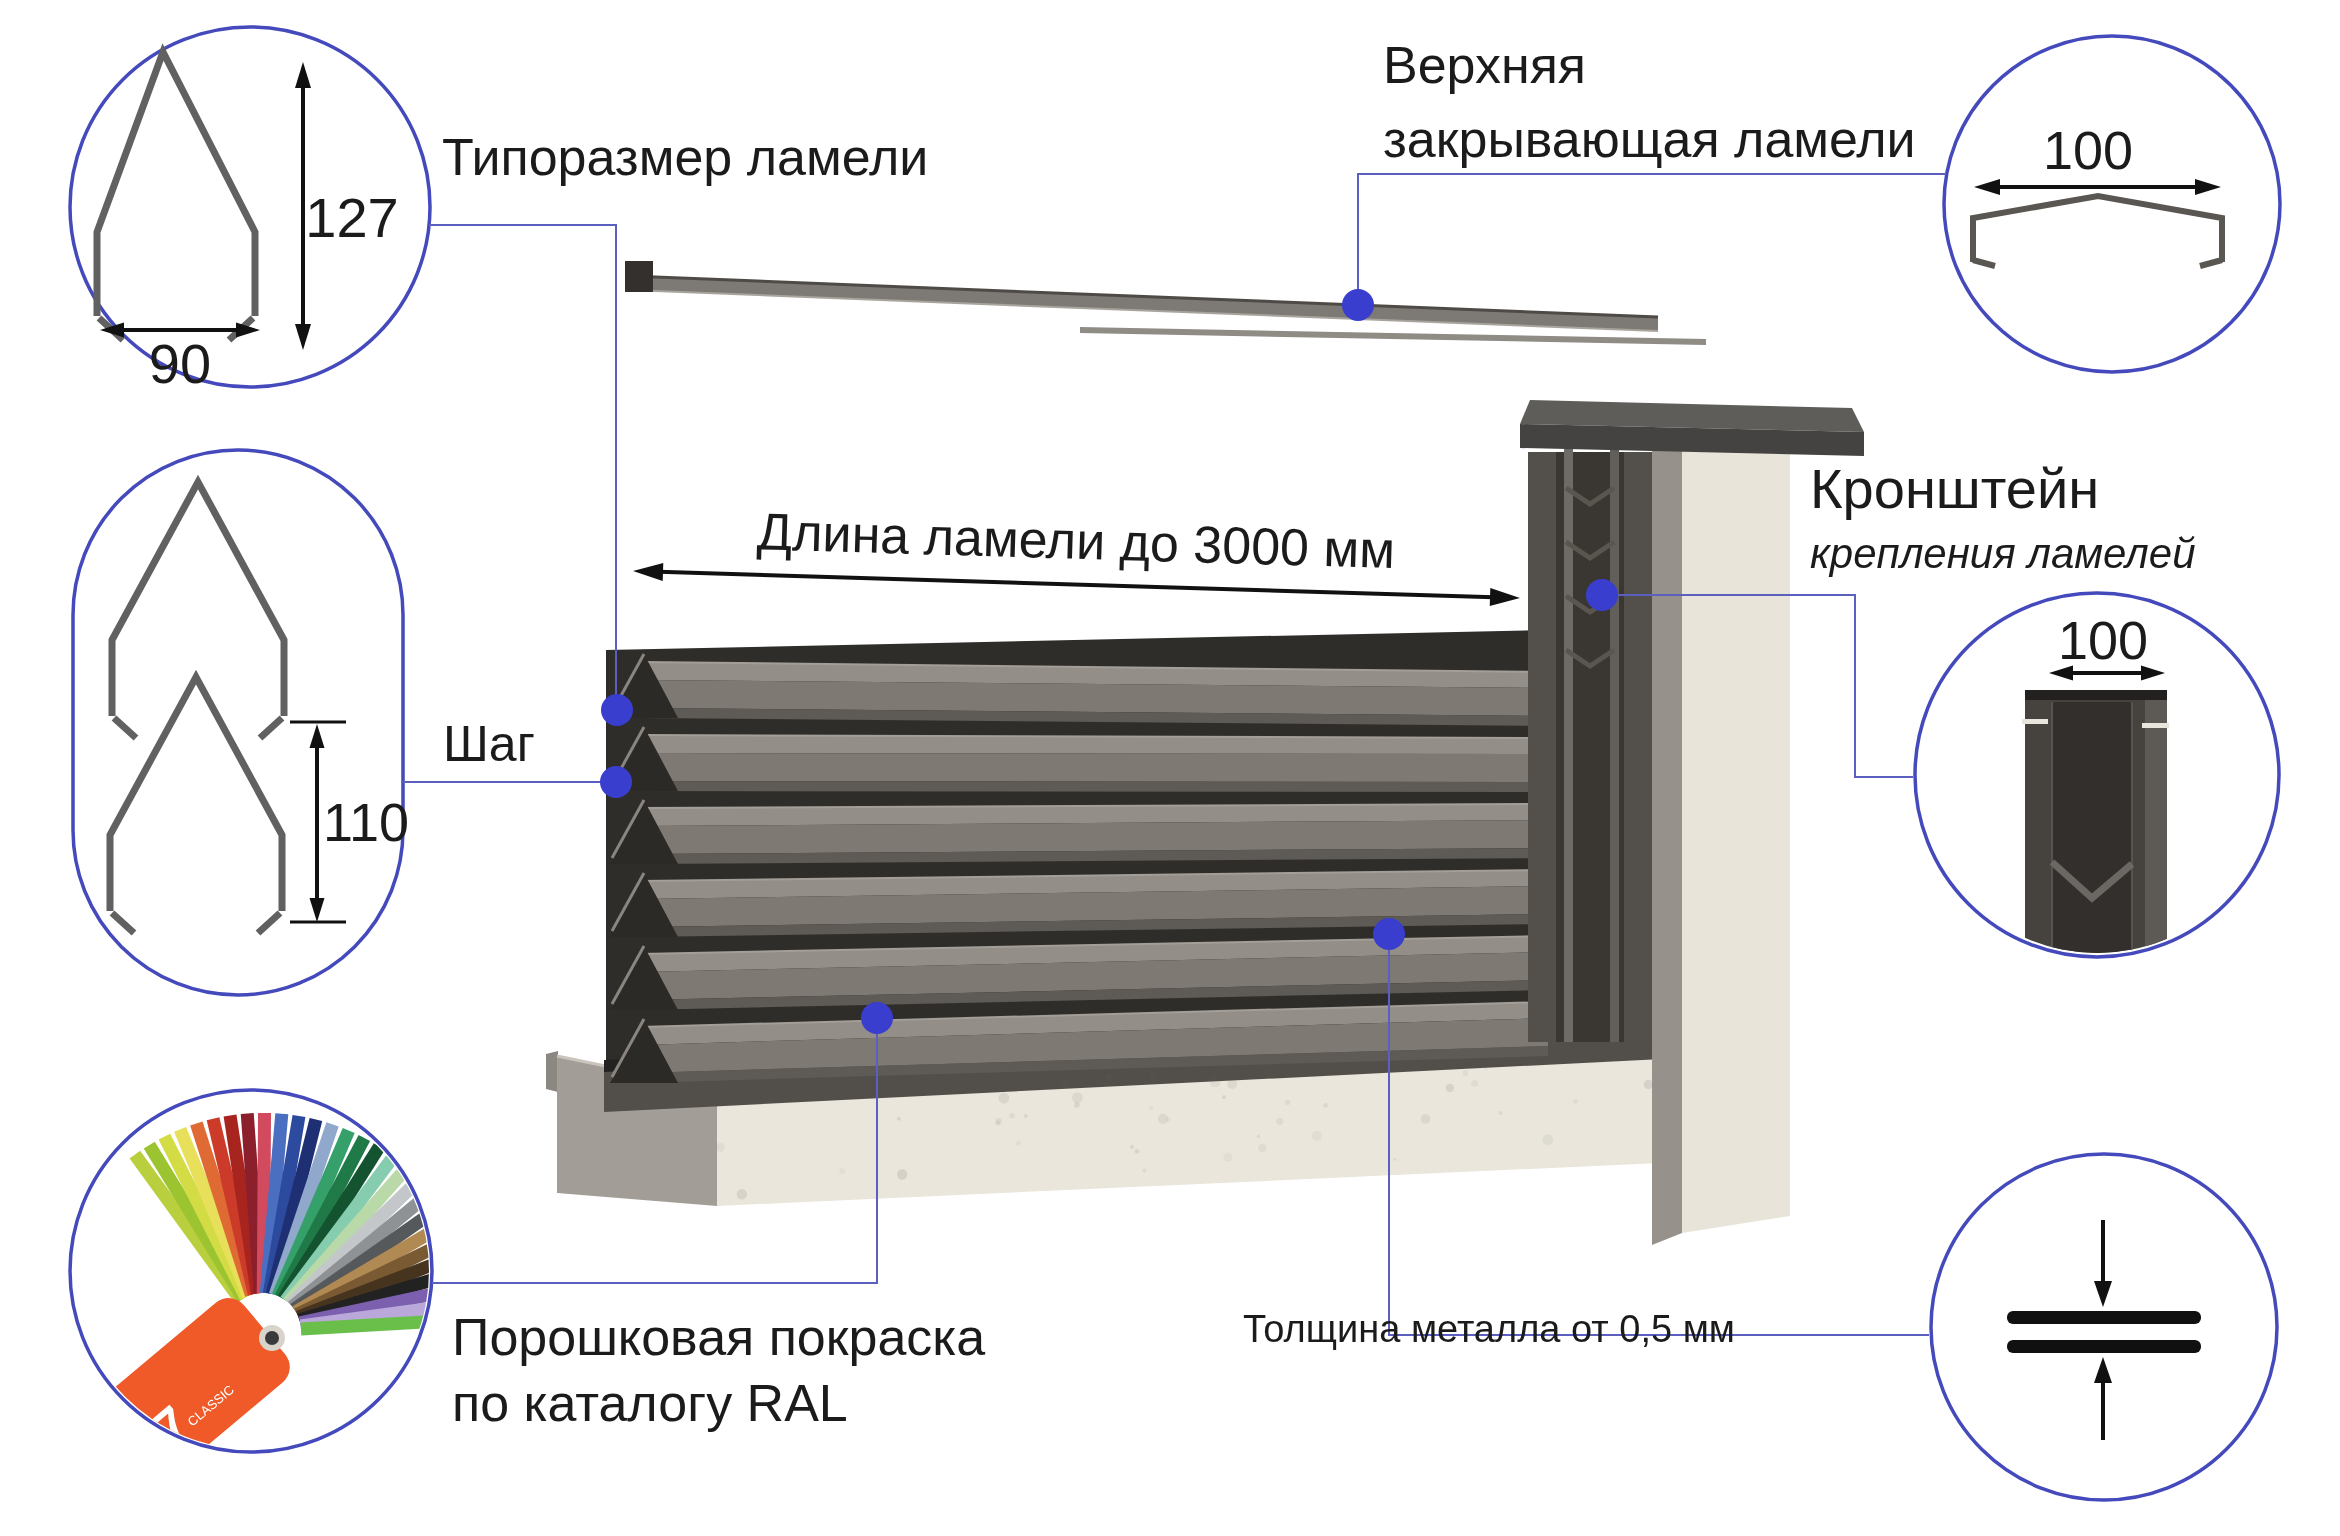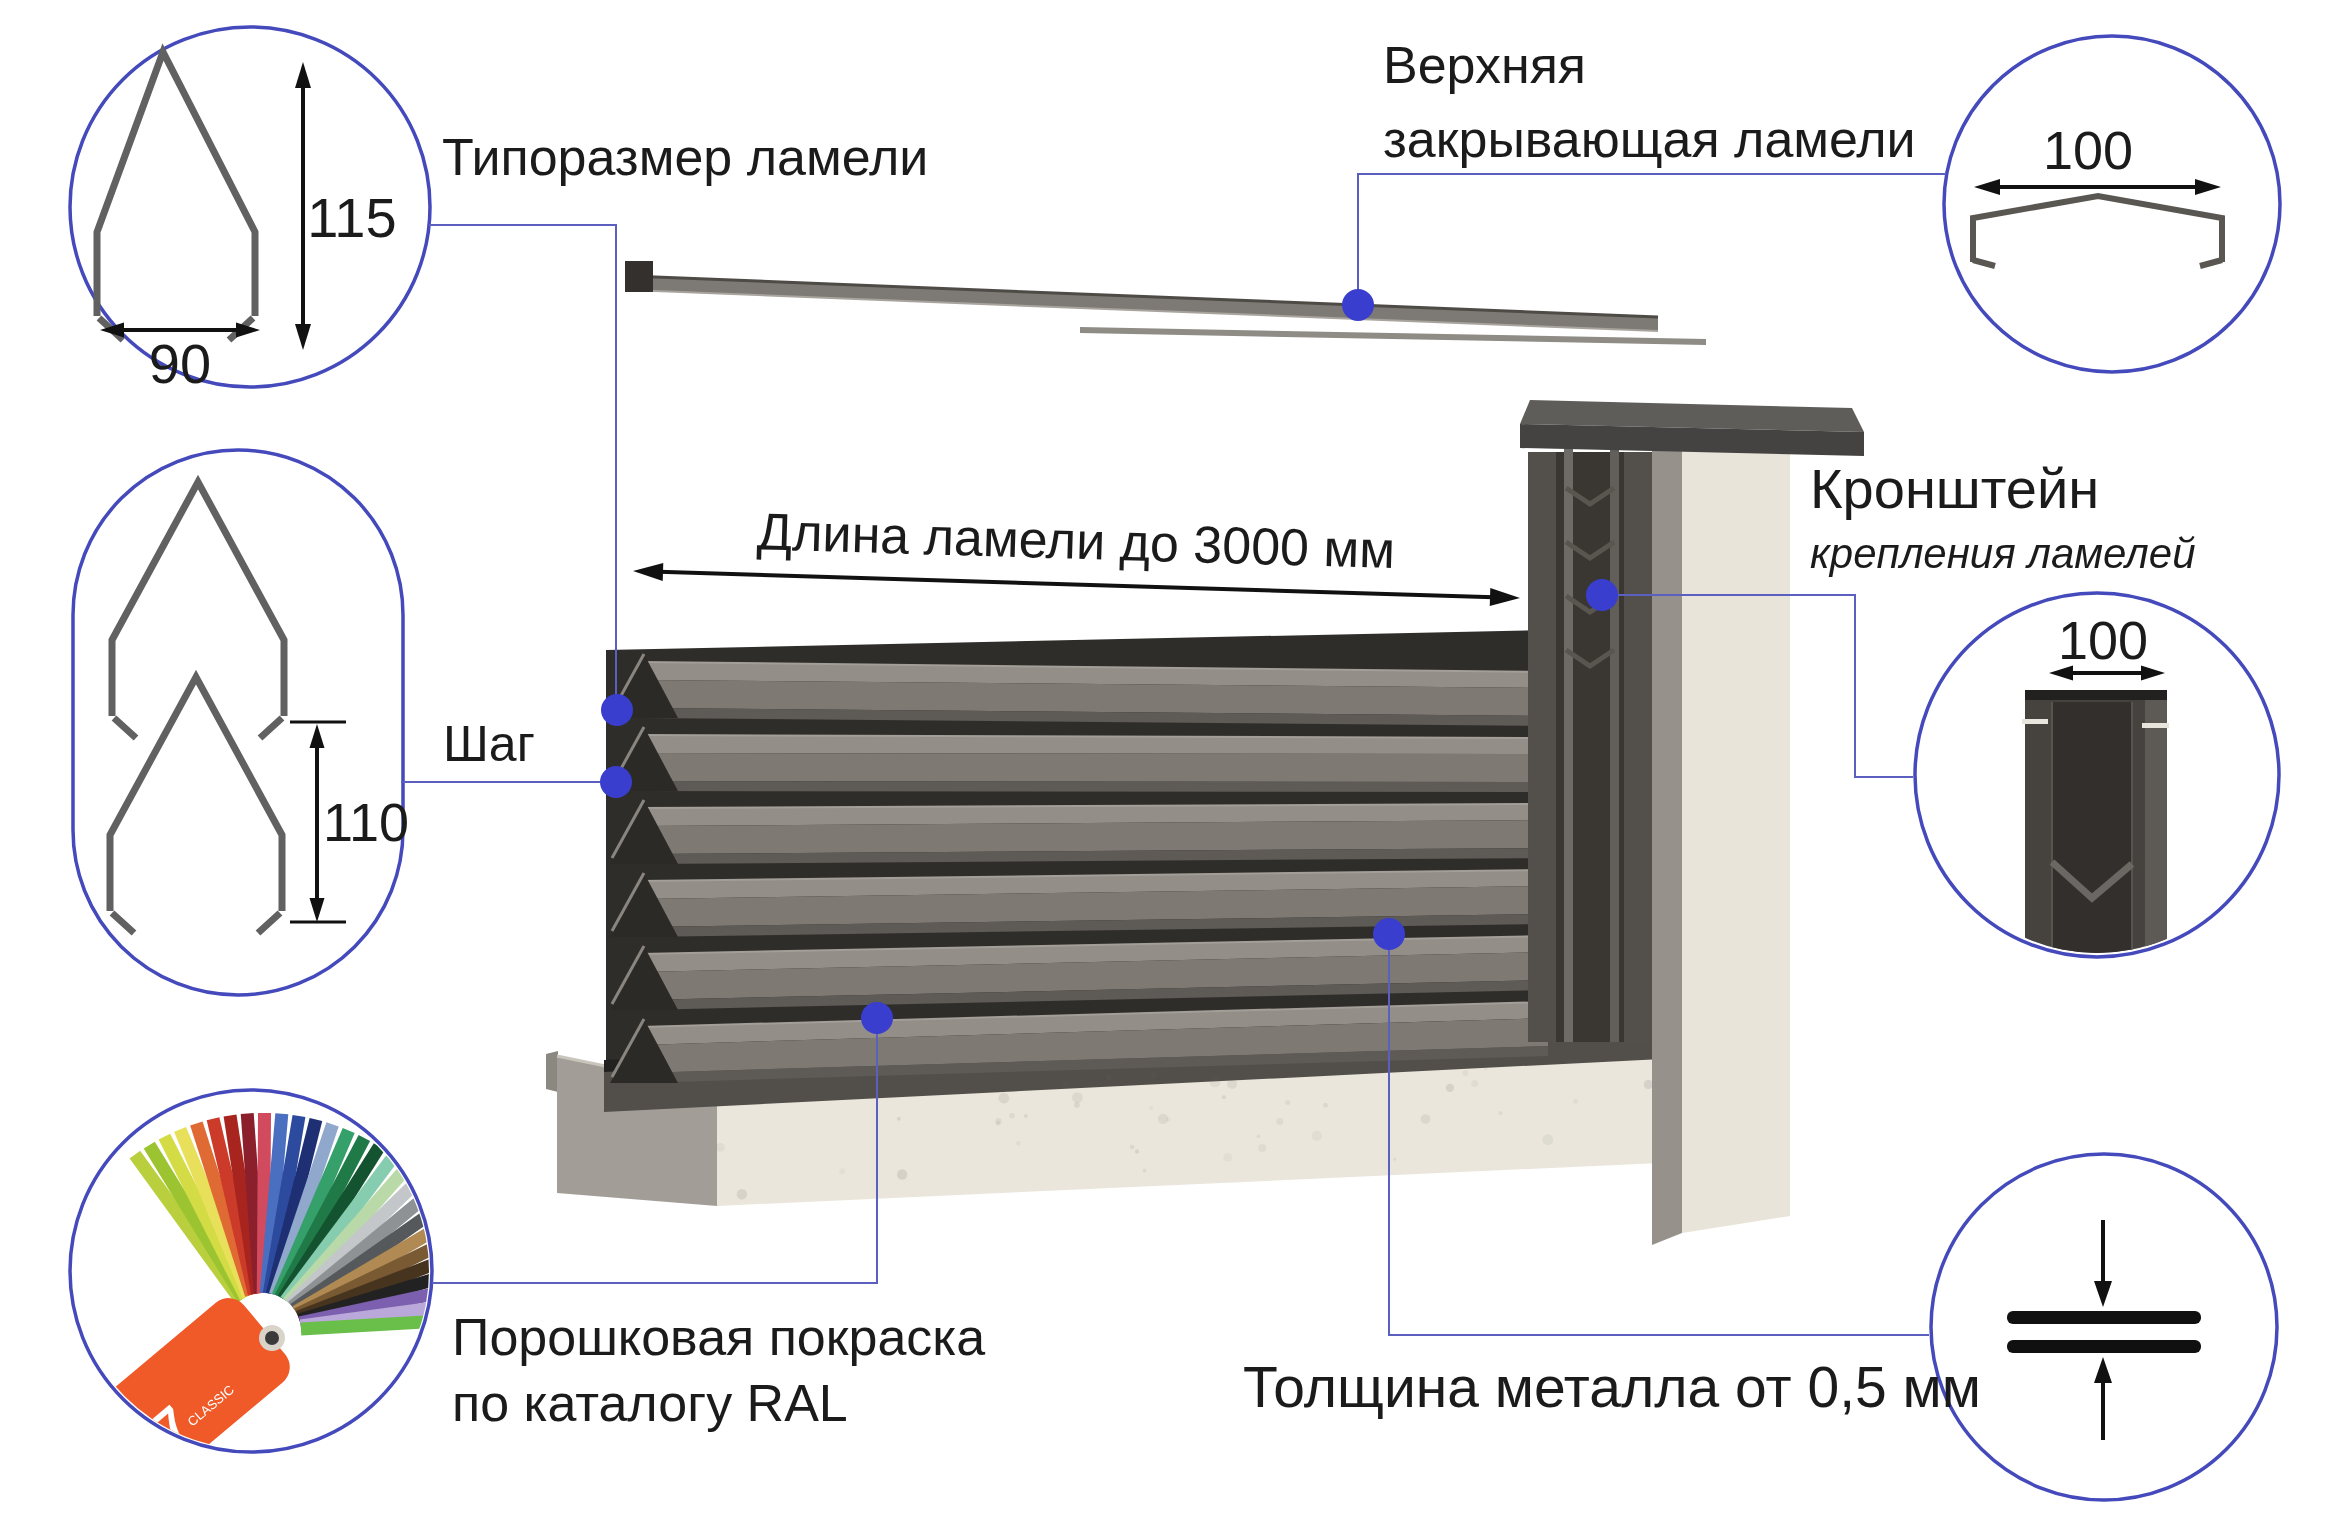--- a/index.html
+++ b/index.html
@@ -352,34 +352,34 @@
     <circle cx="617" cy="710" r="16"></circle>
     <circle cx="616" cy="782" r="16"></circle>
     <circle cx="877" cy="1018" r="16"></circle>
     <circle cx="1389" cy="934" r="16"></circle>
     <circle cx="1358" cy="305" r="16"></circle>
     <circle cx="1602" cy="595" r="16"></circle>
   </g>
 </svg>
 
 <div class="lbl" style="left:442px;top:130px;font-size:52px;">Типоразмер ламели</div>
-<div class="lbl ctr" style="left:352px;top:218px;font-size:56px;">115</div>
+<div class="lbl ctr" style="left:352px;top:218px;font-size:56px;">127</div>
 <div class="lbl ctr" style="left:180px;top:364px;font-size:56px;">90</div>
 
 <div class="lbl" style="left:1383px;top:38px;font-size:52px;">Верхняя</div>
 <div class="lbl" style="left:1383px;top:112px;font-size:52px;">закрывающая ламели</div>
 <div class="lbl ctr" style="left:2088px;top:150px;font-size:54px;">100</div>
 
 <div class="lbl" style="left:443px;top:718px;font-size:50px;">Шаг</div>
 <div class="lbl ctr" style="left:366px;top:822px;font-size:54px;">110</div>
 
 <div class="lbl ctr" style="left:1076px;top:541px;font-size:52px;transform:translate(-50%,-50%) rotate(1.7deg);">Длина ламели до 3000 мм</div>
 
 <div class="lbl" style="left:1810px;top:460px;font-size:56px;">Кронштейн</div>
 <div class="lbl" style="left:1810px;top:532px;font-size:42px;font-style:italic;">крепления ламелей</div>
 <div class="lbl ctr" style="left:2103px;top:640px;font-size:54px;">100</div>
 
 <div class="lbl" style="left:452px;top:1310px;font-size:52px;">Порошковая покраска</div>
 <div class="lbl" style="left:452px;top:1376px;font-size:52px;">по каталогу RAL</div>
 
-<div class="lbl" style="left:1243px;top:1358px;font-size:57px;">Толщина металла от 0,5 мм</div>
+<div class="lbl" style="left:1243px;top:1310px;font-size:38px;">Толщина металла от 0,5 мм</div>
 
 </div>
 
 </body></html>

